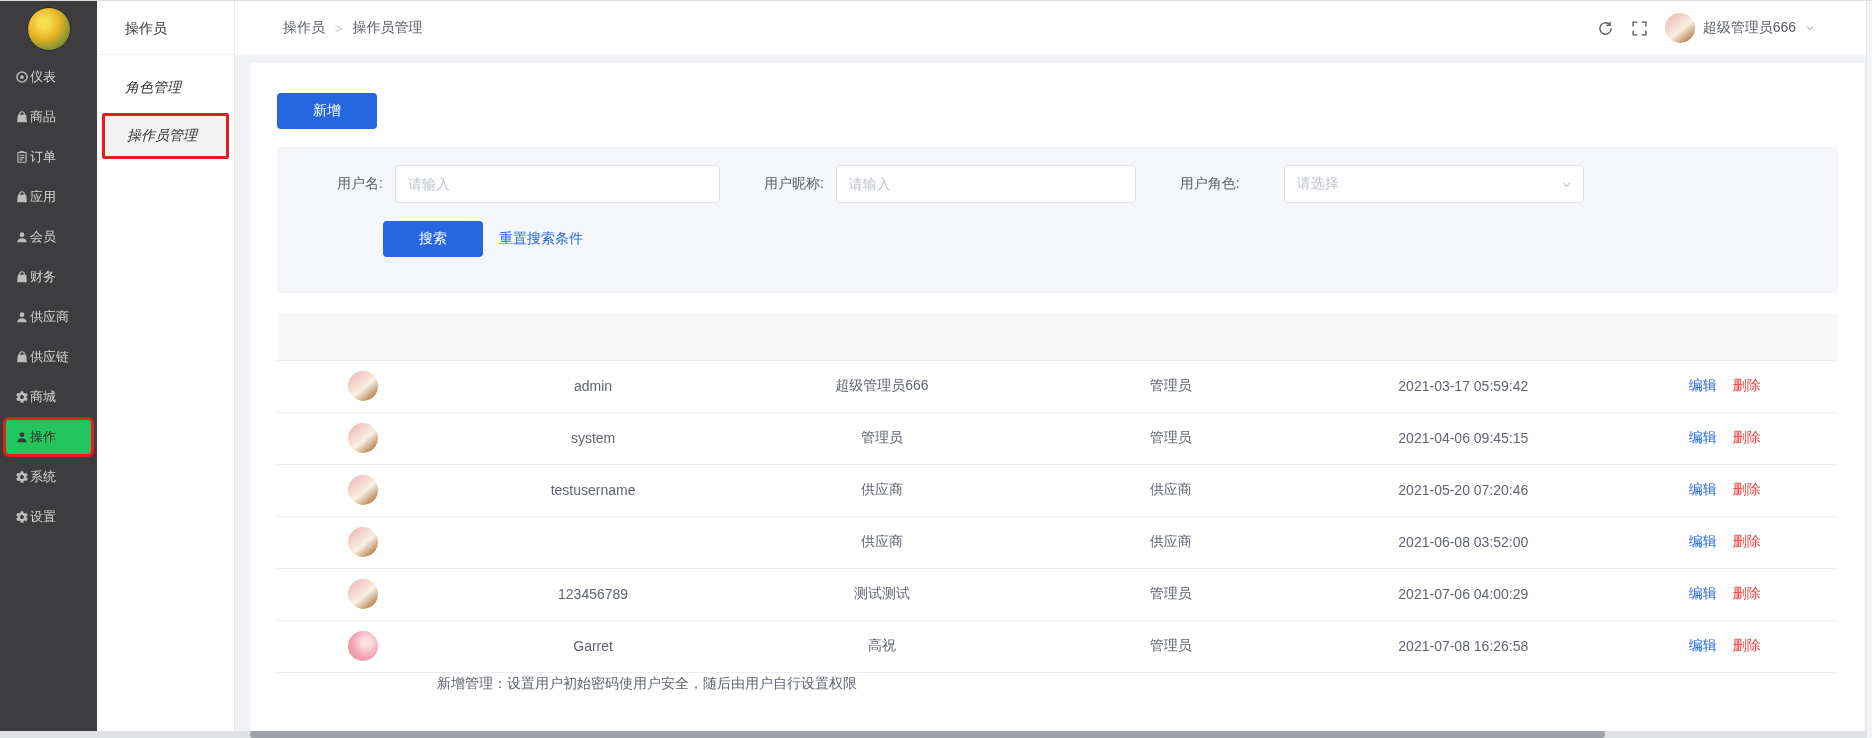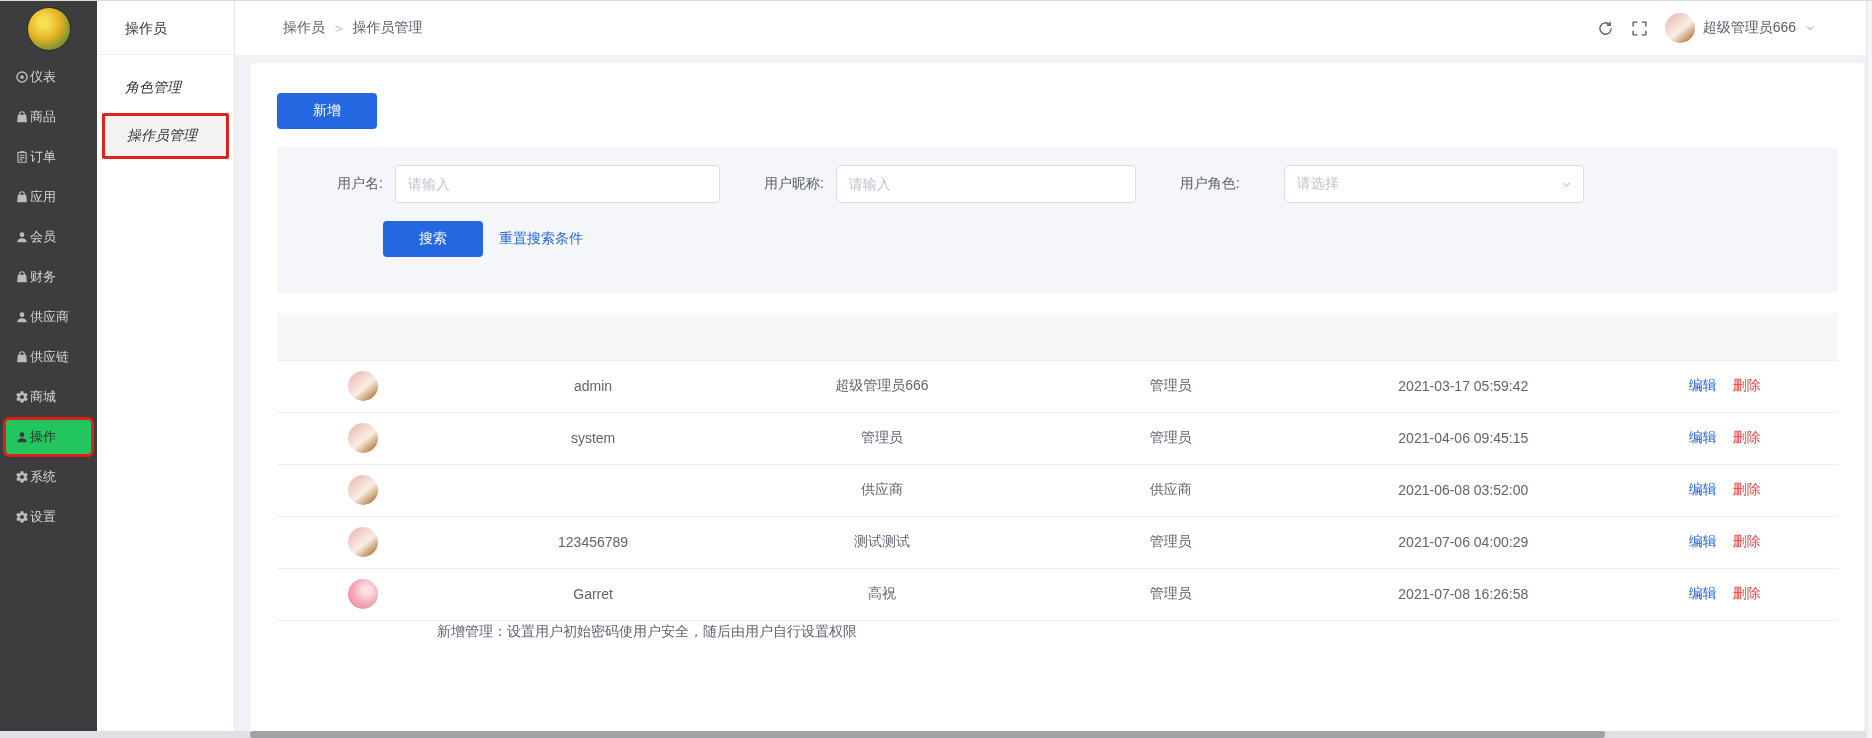--- a/index.html
+++ b/index.html
@@ -326,20 +326,33 @@
     <td>2021-04-06 09:45:15</td>
     <td class="cell-actions">
       <a class="link edit">编辑</a>
       <a class="link del">删除</a>
     </td>
   </tr>
               <tr>
     <td>
                   <span class="avatar av-dog"></span>
                 </td>
+    <td>testusername</td>
+    <td>供应商</td>
+    <td>供应商</td>
+    <td>2021-05-20 07:20:46</td>
+    <td class="cell-actions">
+      <a class="link edit">编辑</a>
+      <a class="link del">删除</a>
+    </td>
+  </tr>
+              <tr>
+    <td>
+                  <span class="avatar av-dog"></span>
+                </td>
     <td></td>
     <td>供应商</td>
     <td>供应商</td>
     <td>2021-06-08 03:52:00</td>
     <td class="cell-actions">
       <a class="link edit">编辑</a>
       <a class="link del">删除</a>
     </td>
   </tr>
               <tr>

